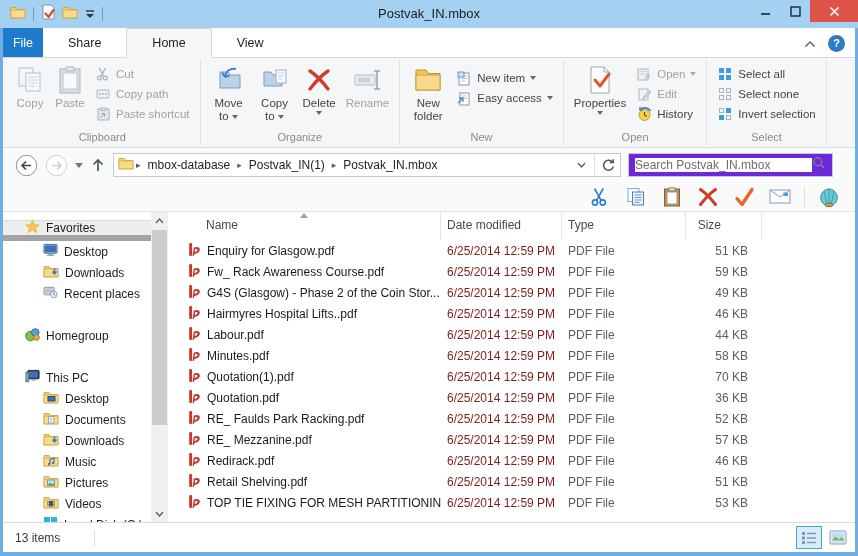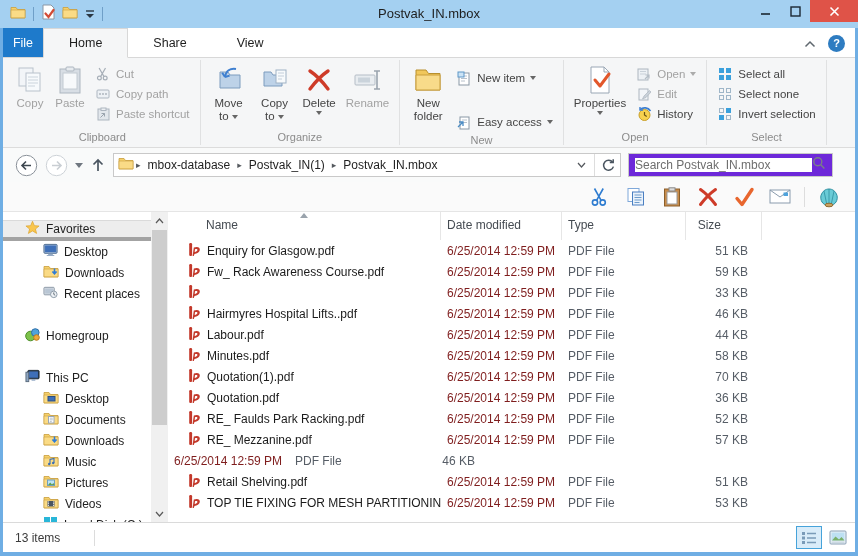--- a/index.html
+++ b/index.html
@@ -60,21 +60,21 @@
   
   .toolband { height:30px; background:#FAFAFA; border-bottom:1px solid #E5E5E5; display:flex; align-items:center; justify-content:flex-end; gap:12px; padding-right:14px; }
   .toolband .sep { width:1px; height:20px; background:#DDD; }
   .tbtn { display:flex; align-items:center; justify-content:center; width:24px; height:24px; }
 
   
   .main { flex:1; display:flex; overflow:hidden; }
   .sidebar { width:148px; overflow:hidden; padding-top:8px; font-size:12px; color:#1E1E1E; }
   .sitem { height:21px; display:flex; align-items:center; gap:6px; padding-left:22px; }
   .sitem.child { padding-left:40px; }
-  .sitem.selected { background:#EDEDED; border-top:1px solid #DADADA; border-bottom:4px solid #a3a3a3; }
+  .sitem.selected { background:#EDEDED; border-top:1px solid #DADADA; border-bottom:6px solid #a3a3a3; }
   .sgap { height:21px; }
   .vscroll { width:17px; background:#F0F0F0; position:relative; }
   .vbtn { height:17px; display:flex; align-items:center; justify-content:center; }
   .vthumb { position:absolute; top:18px; left:1px; width:15px; height:195px; background:#CDCDCD; }
   .vbtn.down { position:absolute; bottom:0; left:0; width:17px; }
 
   
   .filelist { flex:1; display:flex; flex-direction:column; overflow:hidden; }
   .lheader { height:28px; display:flex; font-size:12px; color:#454B52; }
   .hcell { line-height:27px; border-right:1px solid #E6E6E6; padding-left:6px; position:relative; }
@@ -139,22 +139,22 @@
             <path d="M1.5 1.5l8 8M9.5 1.5l-8 8" stroke="#fff" stroke-width="1.6"></path>
           </svg>
         </div>
     </div>
   </div>
 
   <div class="chrome">
 
     <div class="tabrow">
       <div class="tab-file">File</div>
+      <div class="tab">Share</div>
       <div class="tab active">Home</div>
-      <div class="tab">Share</div>
       <div class="tab">View</div>
       <div class="tabrow-right">
         <span><svg width="12" height="8" viewBox="0 0 12 8">
               <path d="M1.5 6.5L6 2l4.5 4.5" fill="none" stroke="#60686F" stroke-width="1.5"></path>
             </svg></span>
         <span class="helpbtn">?</span>
       </div>
     </div>
 
     <div class="ribbon">
@@ -271,21 +271,21 @@
         <div class="rgc">
           <div class="rlarge">
             <span class="ric">
                 <svg width="30" height="30" viewBox="0 0 30 30">
                   <path d="M3 5h10l2.5 3.5H27V25H3z" fill="#F1C75B" stroke="#B8902F"></path>
                   <path d="M3 10h24v15H3z" fill="#F8DB8A" stroke="#C99E3C"></path>
                 </svg>
               </span>
             <span class="rlab narrow">New folder</span>
           </div>
-          <div class="rcol" style="padding-top:6px;gap:24px;">
+          <div class="rcol" style="padding-top:6px;">
             <div class="rsmall">
               <span class="ric16">
                   <svg width="14" height="15" viewBox="0 0 14 15">
                     <rect x="2" y="2" width="10" height="12" fill="#fff" stroke="#8A97A5"></rect>
                     <path d="M4 5h6M4 7.5h6M4 10h4" stroke="#B9C2CC"></path>
                     <rect x="1" y="1" width="6" height="5" fill="#CBE3F5" stroke="#5E97C8"></rect>
                   </svg>
                 </span>
               <span>New item</span>
               <span class="caret"></span>
@@ -681,24 +681,25 @@
               <div class="cell c-size">59 KB</div>
             </div>
 
             <div class="row">
               <div class="cell c-name">
                 <span><svg width="13" height="15" viewBox="0 0 13 15">
                     <rect x="1.2" y="1" width="2.9" height="13" rx="1.2" fill="#C3392B"></rect>
                     <path d="M5.8 5.6c3.4-1.6 6.4-.4 6 2.3-.3 2.3-2.8 3.6-5.3 4l-.7 2.1H4.6z" fill="#C3392B"></path>
                     <path d="M7 7.3c1.6-.6 2.6 0 2.4 1-.2.9-1.3 1.5-2.7 1.7z" fill="#fff"></path>
                   </svg></span>
-              </div>
-              <div class="cell c-date">6/25/2014 12:59 PM</div>
-              <div class="cell c-type">PDF File</div>
-              <div class="cell c-size">33 KB</div>
+                <span>G4S (Glasgow) - Phase 2 of the Coin Stor...</span>
+              </div>
+              <div class="cell c-date">6/25/2014 12:59 PM</div>
+              <div class="cell c-type">PDF File</div>
+              <div class="cell c-size">49 KB</div>
             </div>
 
             <div class="row">
               <div class="cell c-name">
                 <span><svg width="13" height="15" viewBox="0 0 13 15">
                     <rect x="1.2" y="1" width="2.9" height="13" rx="1.2" fill="#C3392B"></rect>
                     <path d="M5.8 5.6c3.4-1.6 6.4-.4 6 2.3-.3 2.3-2.8 3.6-5.3 4l-.7 2.1H4.6z" fill="#C3392B"></path>
                     <path d="M7 7.3c1.6-.6 2.6 0 2.4 1-.2.9-1.3 1.5-2.7 1.7z" fill="#fff"></path>
                   </svg></span>
                 <span>Hairmyres Hospital Lifts..pdf</span>
@@ -786,20 +787,28 @@
                     <path d="M7 7.3c1.6-.6 2.6 0 2.4 1-.2.9-1.3 1.5-2.7 1.7z" fill="#fff"></path>
                   </svg></span>
                 <span>RE_ Mezzanine.pdf</span>
               </div>
               <div class="cell c-date">6/25/2014 12:59 PM</div>
               <div class="cell c-type">PDF File</div>
               <div class="cell c-size">57 KB</div>
             </div>
 
             <div class="row">
+              <div class="cell c-name">
+                <span><svg width="13" height="15" viewBox="0 0 13 15">
+                    <rect x="1.2" y="1" width="2.9" height="13" rx="1.2" fill="#C3392B"></rect>
+                    <path d="M5.8 5.6c3.4-1.6 6.4-.4 6 2.3-.3 2.3-2.8 3.6-5.3 4l-.7 2.1H4.6z" fill="#C3392B"></path>
+                    <path d="M7 7.3c1.6-.6 2.6 0 2.4 1-.2.9-1.3 1.5-2.7 1.7z" fill="#fff"></path>
+                  </svg></span>
+                <span>Redirack.pdf</span>
+              </div>
               <div class="cell c-date">6/25/2014 12:59 PM</div>
               <div class="cell c-type">PDF File</div>
               <div class="cell c-size">46 KB</div>
             </div>
 
             <div class="row">
               <div class="cell c-name">
                 <span><svg width="13" height="15" viewBox="0 0 13 15">
                     <rect x="1.2" y="1" width="2.9" height="13" rx="1.2" fill="#C3392B"></rect>
                     <path d="M5.8 5.6c3.4-1.6 6.4-.4 6 2.3-.3 2.3-2.8 3.6-5.3 4l-.7 2.1H4.6z" fill="#C3392B"></path>

